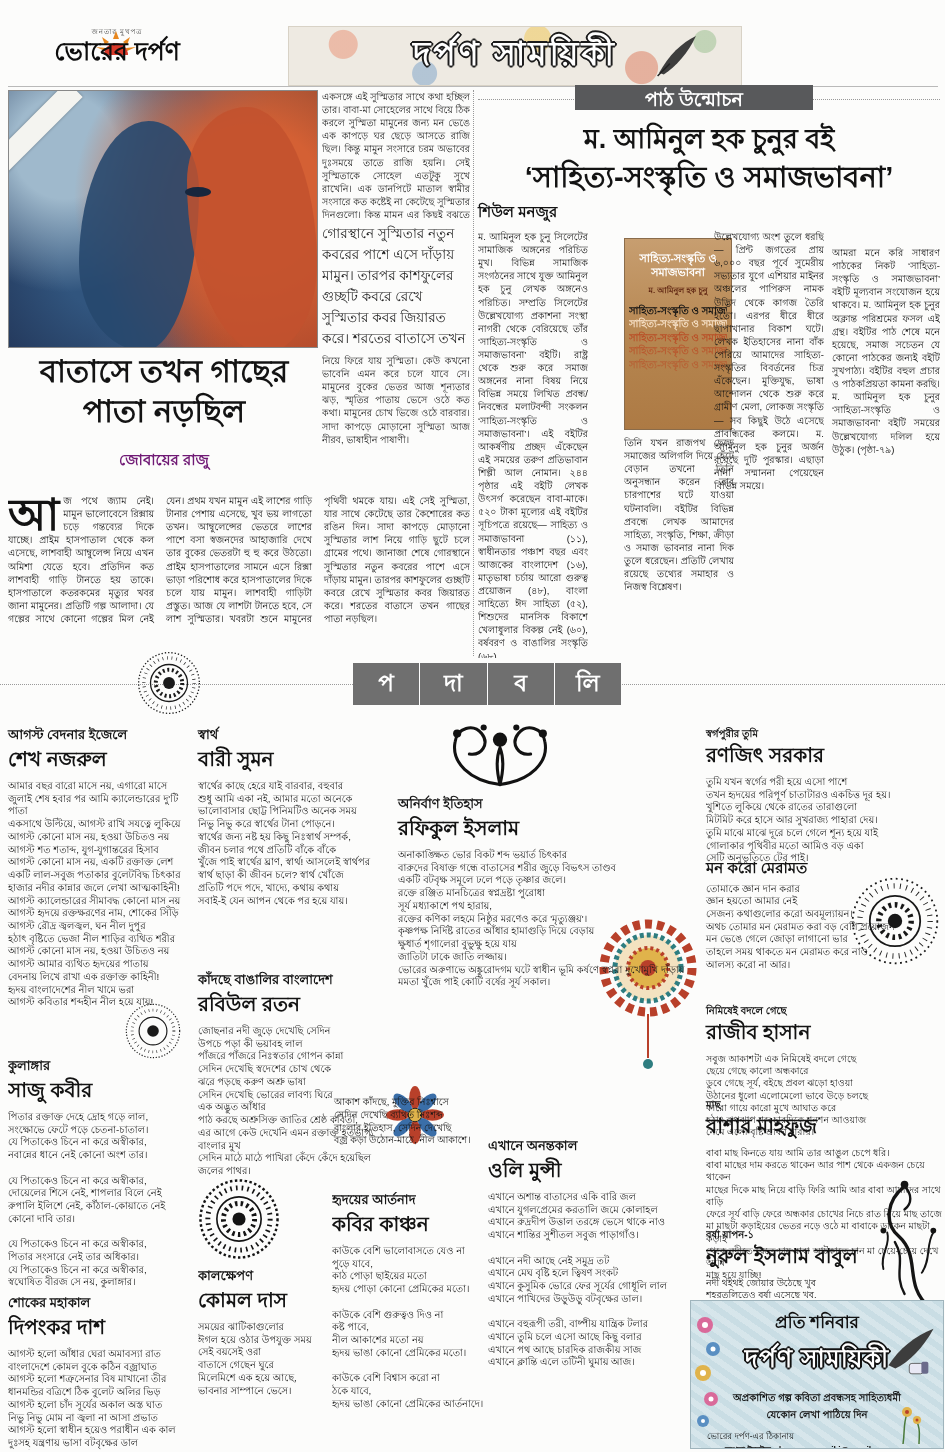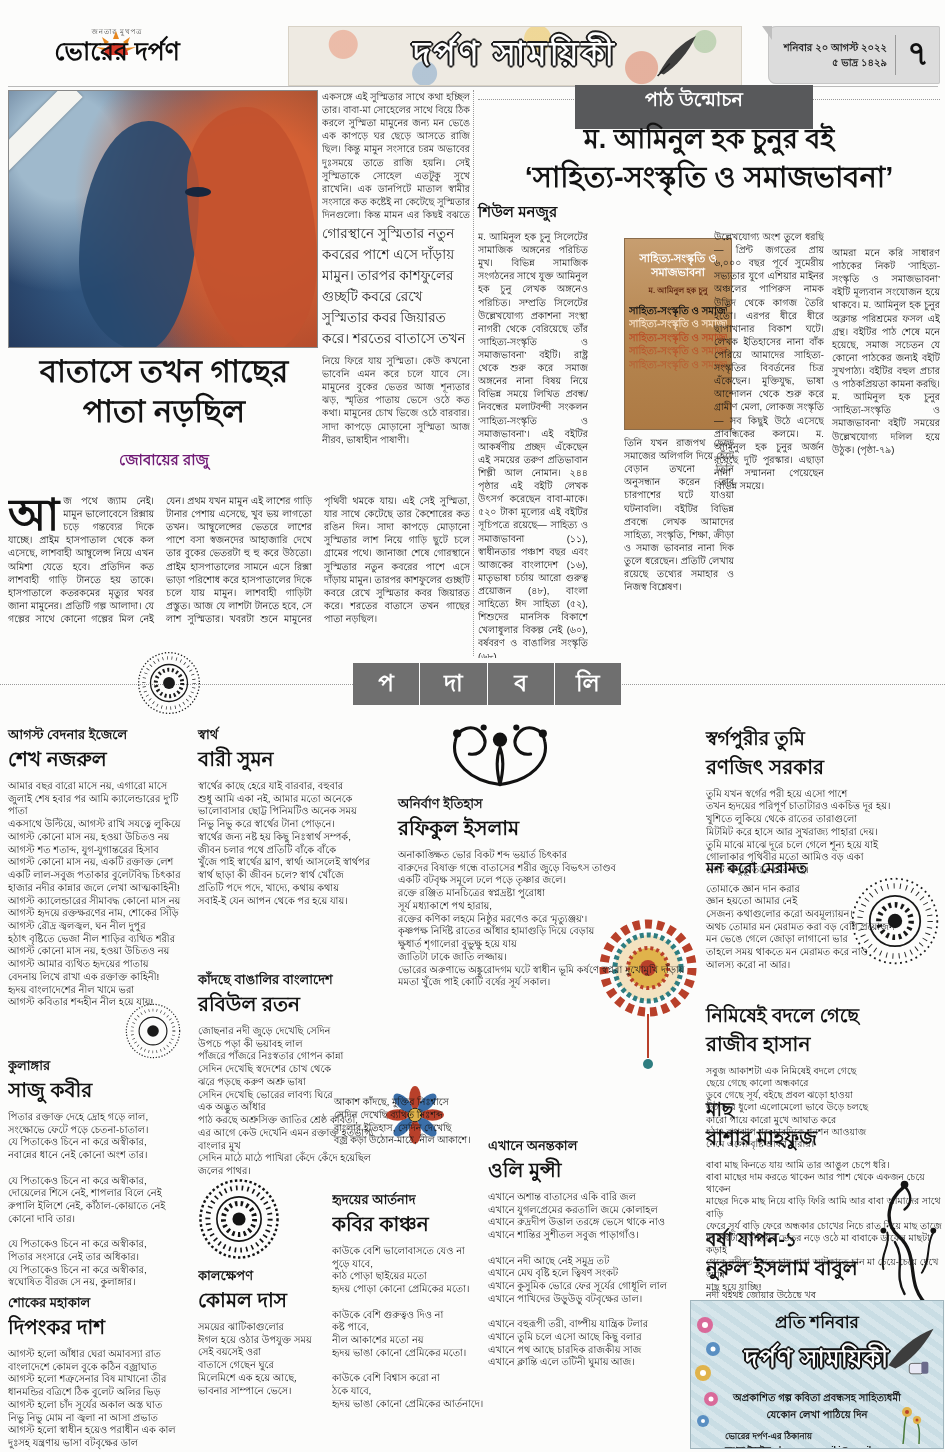--- a/index.html
+++ b/index.html
@@ -56,21 +56,21 @@
   .side-t2{top:354px;height:106px;overflow:hidden;}
   .story-h{left:8px;top:352px;width:312px;text-align:center;font-size:31px;font-weight:800;line-height:1.3;}
   .story-by{left:8px;top:448px;width:312px;text-align:center;font-size:15px;font-weight:700;color:#701a75;}
   .story-body{left:8px;top:494px;width:462px;height:164px;column-count:3;column-gap:12px;
     font-size:9.5px;text-align:justify;line-height:1.38;overflow:hidden;}
   .dropcap{float:left;font-size:44px;line-height:.8;font-weight:800;padding:3px 4px 0 0;}
   .vdot{left:473px;top:90px;height:566px;border-left:1px dotted #999;}
 
   
   .kdotline{left:478px;top:99px;width:462px;border-top:1px dotted #999;}
-  .kicker{left:575px;top:85px;width:238px;height:44px;background:#58595b;color:#fff;
+  .kicker{left:575px;top:85px;width:238px;height:25px;background:#58595b;color:#fff;
     font-size:19px;font-weight:700;text-align:center;line-height:29px;}
   .rev-h1{left:478px;top:118px;width:462px;text-align:center;font-size:27px;font-weight:800;}
   .rev-h2{left:478px;top:154px;width:462px;text-align:center;font-size:29px;font-weight:800;}
   .rev-by{left:478px;top:200px;width:462px;font-size:15px;font-weight:700;}
   .rev-col{top:230px;height:428px;width:110px;font-size:9.5px;text-align:justify;line-height:1.38;overflow:hidden;}
   .rc1{left:478px;} .rc2{left:624px;margin-top:8px;} .rc3{left:714px;} .rc4{left:832px;width:108px;margin-top:16px;}
   .cover{width:108px;height:192px;margin:0 0 6px 0;border:1px solid #8a6c4b;
     background:linear-gradient(#c79e70,#b5854f 55%,#ad7a44);padding:6px 4px;box-sizing:border-box;text-align:center;}
   .cover .cv-t{color:#fff;font-weight:800;font-size:11px;line-height:1.3;margin-top:6px;}
   .cover .cv-a{color:#5e2410;font-weight:700;font-size:8px;margin:5px 0 8px 0;}
@@ -96,21 +96,21 @@
   .pp0{left:8px;top:727px;width:186px;}
   .pp1{left:198px;top:727px;width:182px;}
   .pp2{left:8px;top:1058px;width:186px;max-height:232px;overflow:hidden;}
   .pp3{left:8px;top:1295px;width:186px;max-height:155px;overflow:hidden;}
   .pp4{left:198px;top:972px;width:196px;}
   .pp4c{left:334px;top:1096px;width:138px;font-size:9.5px;line-height:1.35;}
   .pp5{left:198px;top:1268px;width:134px;max-height:180px;overflow:hidden;}
   .pp6{left:398px;top:796px;width:298px;}
   .pp7{left:332px;top:1192px;width:152px;max-height:258px;overflow:hidden;}
   .pp8{left:488px;top:1138px;width:206px;max-height:312px;overflow:hidden;}
-  .rightcol .ptitle{font-size:19px;}
+  .rightcol .ptitle{font-size:10px;}
   .pp9{left:706px;top:727px;width:236px;}
   .pp10{left:706px;top:858px;width:236px;}
   .pp10 .ptitle{font-size:15px;margin-bottom:5px;}
   .pp11{left:706px;top:1004px;width:236px;}
   .pp12{left:706px;top:1098px;width:238px;}
   .pp13{left:706px;top:1228px;width:236px;max-height:70px;overflow:hidden;}
   .pp13 .plines{font-size:9.3px;}
   .pp12 .plines,.pp11 .plines{font-size:9.4px;}
 
   
@@ -120,21 +120,21 @@
   .adbox{left:690px;top:1300px;width:252px;height:147px;border:1px solid #9fb4bc;
     background:
       repeating-linear-gradient(35deg,rgba(255,255,255,.25) 0 6px,transparent 6px 12px),
       #c9dde4;
     text-align:center;overflow:hidden;}
   .ad-every{font-size:17px;font-weight:800;margin-top:8px;}
   .ad-title{font-size:25px;font-weight:800;color:#fff;letter-spacing:1px;margin-top:2px;
     text-shadow:-2px 0 #111,2px 0 #111,0 -2px #111,0 2px #111,-1px -1px #111,1px 1px #111,-1px 1px #111,1px -1px #111;}
   .ad-l1{font-size:10px;font-weight:700;margin-top:8px;}
   .ad-l2{font-size:10px;font-weight:700;}
-  .ad-l3{font-size:8.5px;font-weight:700;margin-top:6px;text-align:left;padding-left:34px;}
+  .ad-l3{font-size:8.5px;font-weight:400;margin-top:6px;text-align:left;padding-left:16px;}
   .ad-l4{font-size:8.5px;font-weight:700;text-align:left;padding-left:34px;}
 </style>
 </head>
 <body>
 
 <div class="page">
 
   <div class="abs masthead">
     <svg width="44" height="26" viewBox="0 0 44 26">
       <g fill="#e8871e">
@@ -151,28 +151,20 @@
   </div>
 
   <div class="abs banner">
     <div class="btitle">দর্পণ সাময়িকী</div>
     <svg width="46" height="46" viewBox="0 0 60 60">
       <path d="M8 52 C20 30 38 12 56 4 C46 26 30 44 14 54 Z" fill="#3d3d3d"></path>
       <line x1="6" y1="56" x2="22" y2="40" stroke="#222" stroke-width="2"></line>
     </svg>
   </div>
 
-  <div class="abs datebox">
-    <div class="datetext">
-      <div>শনিবার ২০ আগস্ট ২০২২</div>
-      <div>৫ ভাদ্র ১৪২৯</div>
-    </div>
-    <div class="dateline"></div>
-    <div class="pagenum">৭</div>
-  </div>
 
   <div class="abs header-rule"></div>
 
   <div class="abs story-image">
     <div class="face-blue"></div>
     <div class="face-orange"></div>
     <div class="face-eye"></div>
     <div class="ribbon"></div>
   </div>
 

